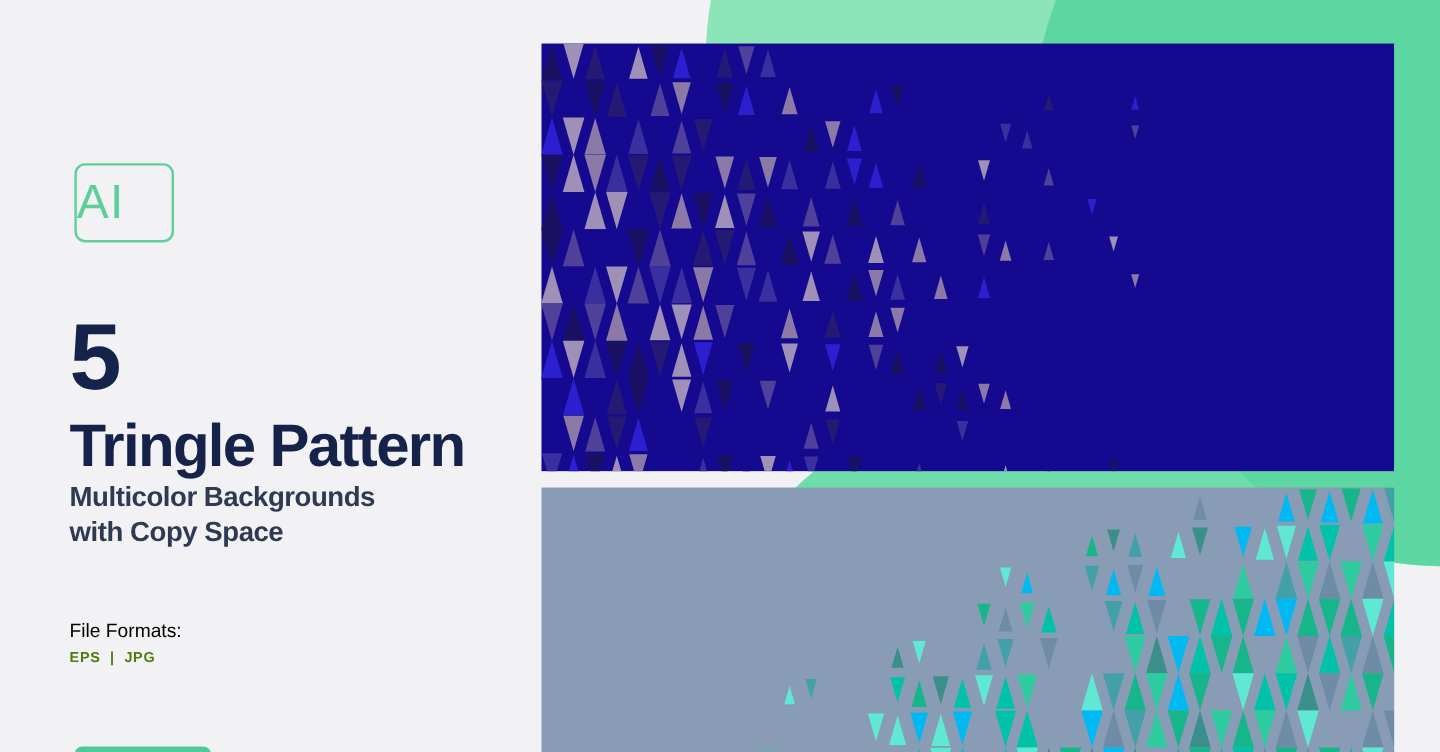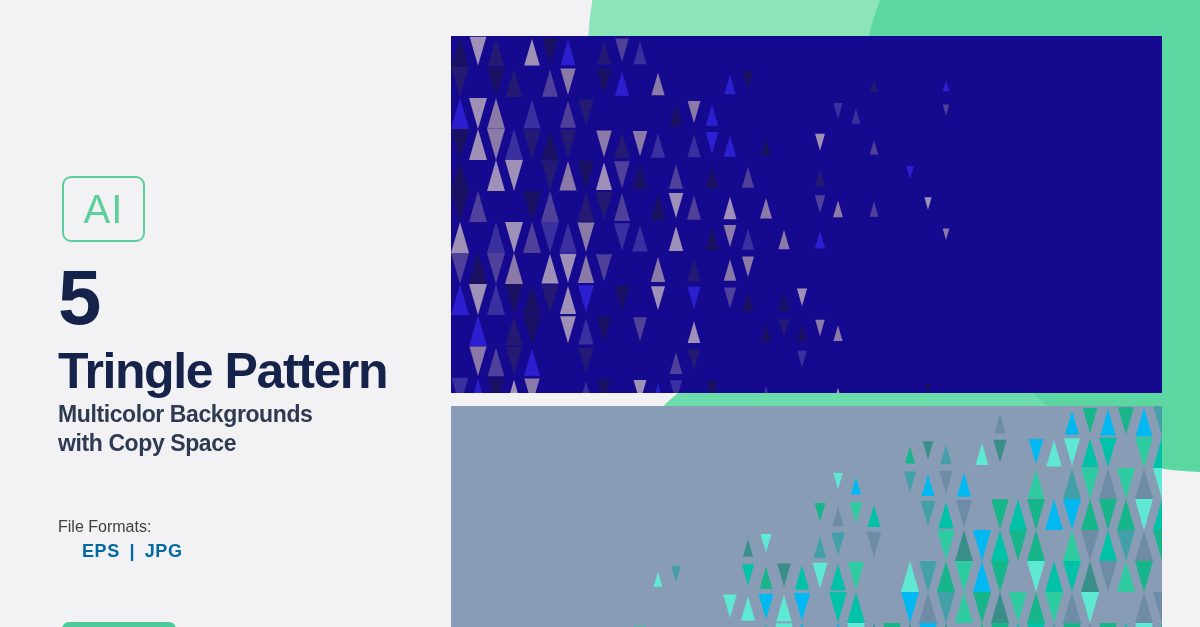--- a/index.html
+++ b/index.html
@@ -31,21 +31,21 @@
   
   #left-col{
     position:absolute; left:0; top:0; width:452px; height:627px;
     z-index:6;
   }
 
   #ai-badge{
     position:absolute; left:62px; top:136px;
     width:83px; height:66px;
     border:2.5px solid #5ecf9a; border-radius:9px;
-    display:flex; align-items:center; justify-content:center;margin-top:40px;
+    display:flex; align-items:center; justify-content:flex-start;
   }
   #ai-badge-label{
     font-size:40px; line-height:1; font-weight:400;
     color:#5ecf9a; letter-spacing:1px;
     font-family:"Liberation Sans", sans-serif;
   }
 
   #count{
     position:absolute; left:58px; top:266px;
     font-size:78px; line-height:0.82; font-weight:700;
@@ -57,27 +57,26 @@
     color:#15224a; letter-spacing:-1.4px; white-space:nowrap;
   }
   #subtitle{
     position:absolute; left:58px; top:400px;
     font-size:23px; line-height:1.27; font-weight:700;
     color:#2e3a52; letter-spacing:-0.4px;
   }
 
   #formats-label{
     position:absolute; left:58px; top:518px;
-    font-size:16px; font-weight:400; color:#404040;
+    font-size:16px; font-weight:400; color:#000000;
   }
   #formats-value{
     position:absolute; left:58px; top:541px;
-    font-size:18px; font-weight:700; color:#0369a1;
+    font-size:12px; font-weight:700; color:#4d7c0f;
     letter-spacing:0.6px;
-    margin-left:24px;
   }
   #formats-value .sep{ font-weight:700; padding:0 4px; }
 
   #cta-pill{
     position:absolute; left:62px; top:622px;
     width:114px; height:34px;
     background:#4ec999; border-radius:7px;
   }
 
   

